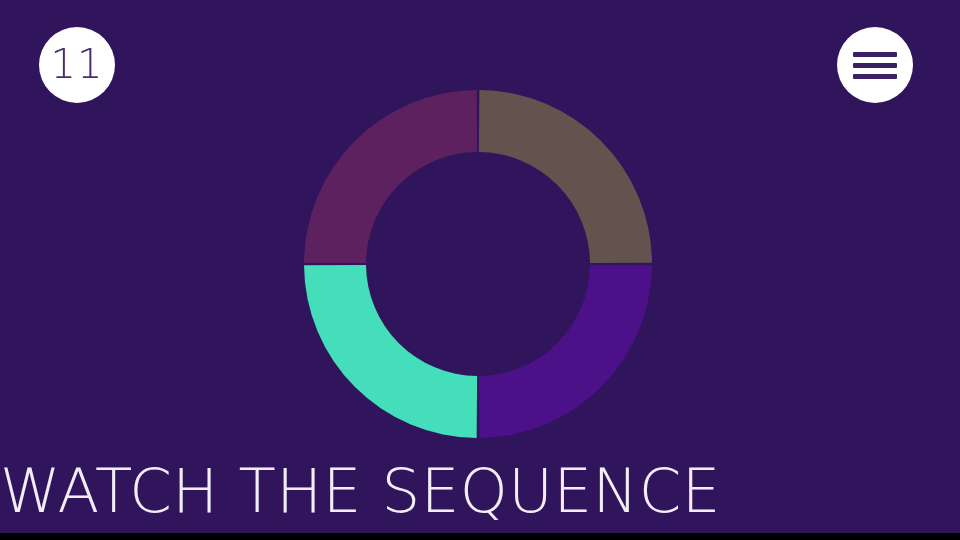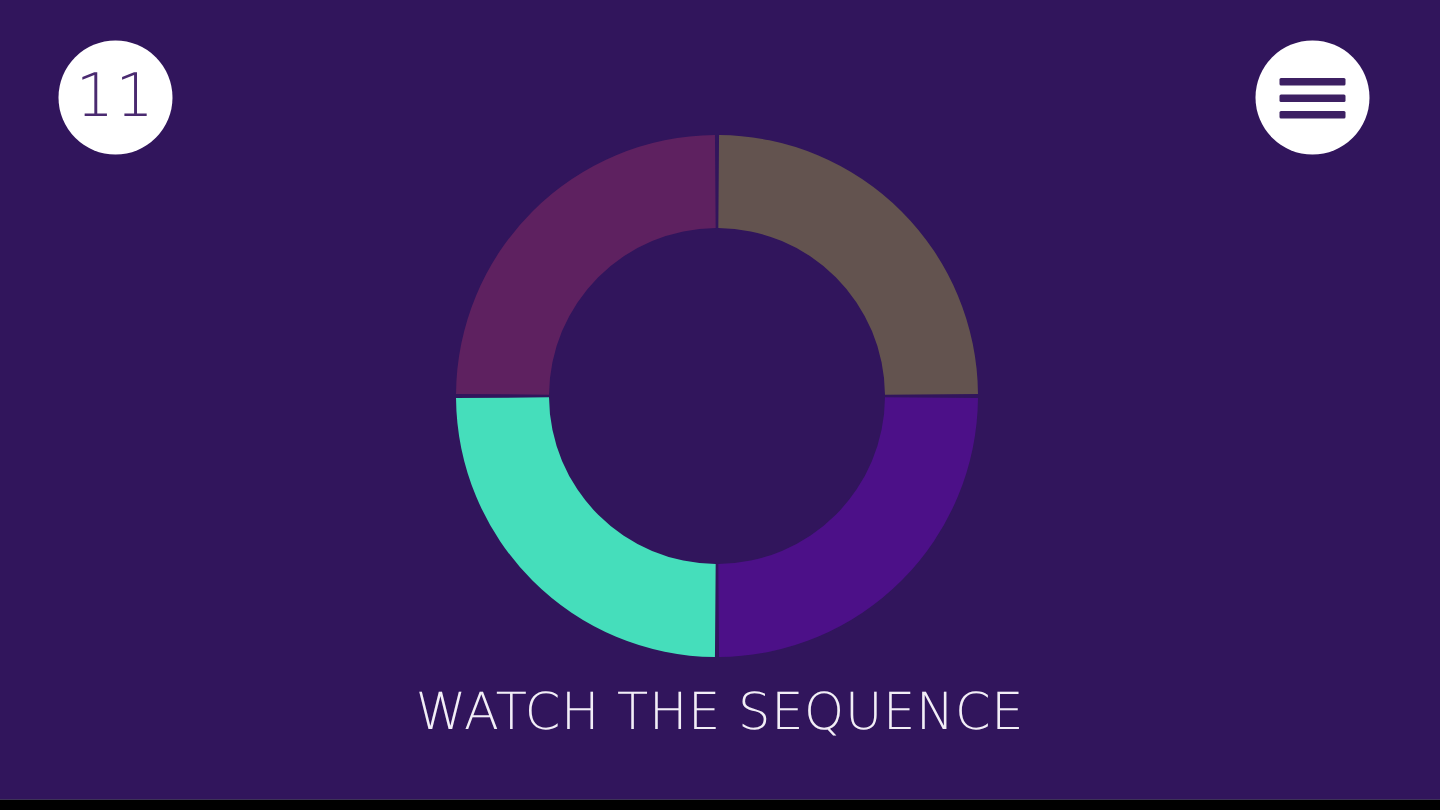--- a/index.html
+++ b/index.html
@@ -8,21 +8,21 @@
     background: #000;
   }
   body {
     font-family: "Liberation Sans", sans-serif;
   }
   #screen {
     position: relative;
     width: 960px;
     height: 540px;
     overflow: hidden;
-    background: #c4b5fd;
+    background: #15803d;
   }
   #stage {
     position: absolute;
     left: 0;
     top: 0;
     width: 960px;
     height: 533px;
     background: #31155c;
     overflow: hidden;
   }
@@ -92,23 +92,22 @@
     width: 348px;
     height: 348px;
   }
 
   
   #caption {
     position: absolute;
     left: 0;
     top: 455px;
     width: 960px;
-    text-align: center;
     font-family: "DejaVu Sans", sans-serif;
-    font-size: 34px;
+    font-size: 61px;
     font-weight: 300;
     letter-spacing: 0.5px;
     color: #f2eef7;
     white-space: nowrap;
   }
 </style>
 </head>
 <body>
 
 <div id="screen">

